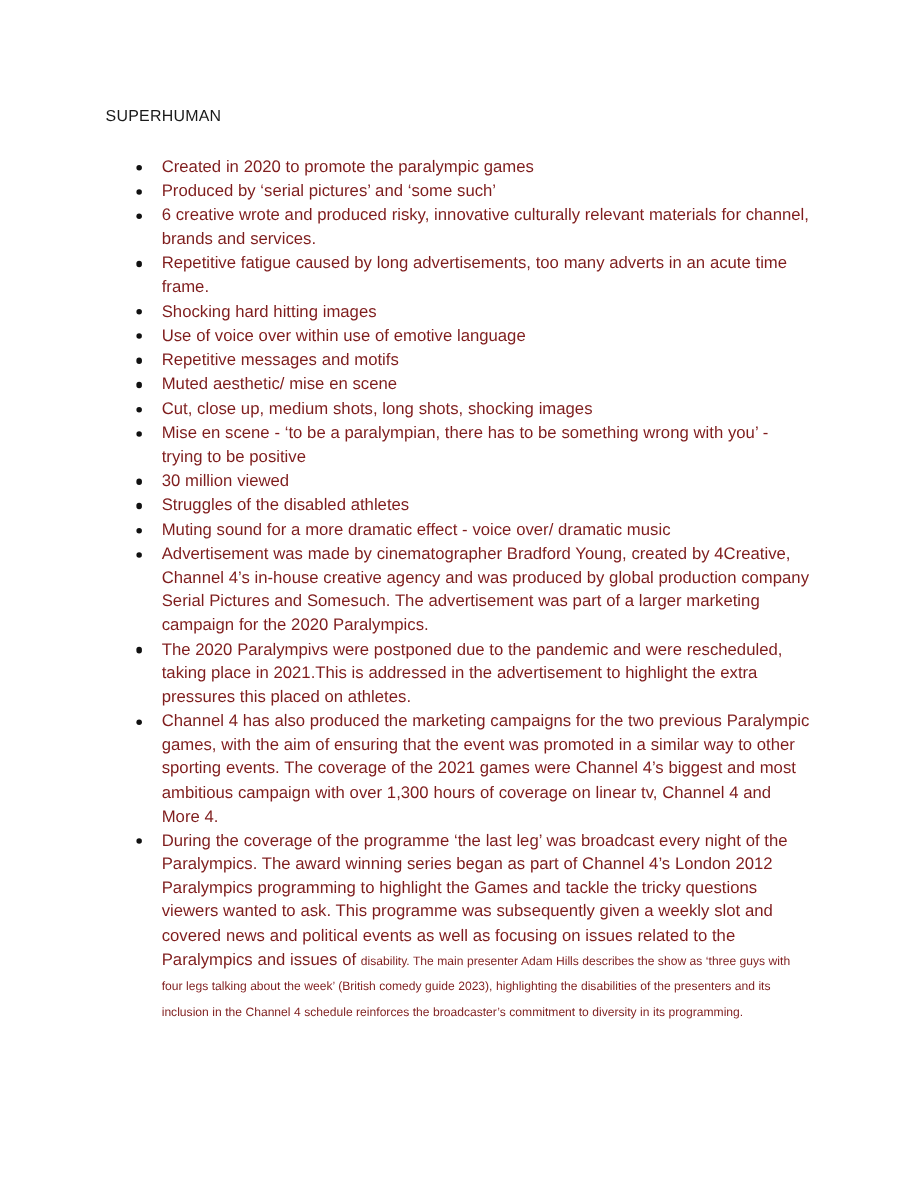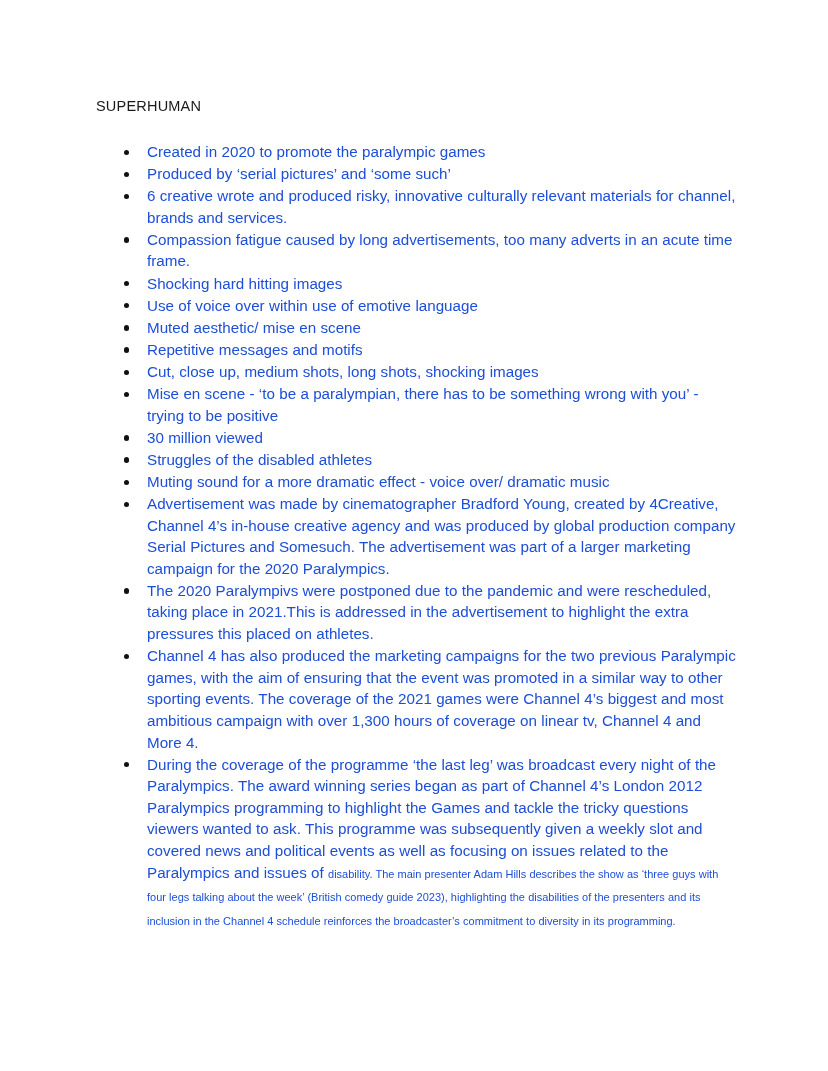--- a/index.html
+++ b/index.html
@@ -38,21 +38,21 @@
   ul.notes-list {
     list-style: none;
     margin: 0;
     padding: 0;
   }
   ul.notes-list > li {
     position: relative;
     padding-left: 51px;
     font-size: 15.2px;
     line-height: 21.6px;
-    color: #1d4ed8;
+    color: #7f1d1d;
     margin: 0 0 0.5px 0;
     text-align: left;
     word-spacing: 0.1px;
   }
   ul.notes-list > li::before {
     content: "";
     position: absolute;
     left: 28px;
     top: 8.6px;
     width: 5.2px;
@@ -72,25 +72,25 @@
 
 <div class="page">
   <div class="doc-body">
 
     <div class="doc-title">SUPERHUMAN</div>
 
     <ul class="notes-list">
       <li>Created in 2020 to promote the paralympic games</li>
       <li>Produced by ‘serial pictures’ and ‘some such’</li>
       <li>6 creative wrote and produced risky, innovative culturally relevant materials for channel, brands and services.</li>
-      <li>Compassion fatigue caused by long advertisements, too many adverts in an acute time frame.</li>
+      <li>Repetitive fatigue caused by long advertisements, too many adverts in an acute time frame.</li>
       <li>Shocking hard hitting images</li>
       <li>Use of voice over within use of emotive language</li>
+      <li>Repetitive messages and motifs</li>
       <li>Muted aesthetic/ mise en scene</li>
-      <li>Repetitive messages and motifs</li>
       <li>Cut, close up, medium shots, long shots, shocking images</li>
       <li>Mise en scene - ‘to be a paralympian, there has to be something wrong with you’ - trying to be positive</li>
       <li>30 million viewed</li>
       <li>Struggles of the disabled athletes</li>
       <li>Muting sound for a more dramatic effect - voice over/ dramatic music</li>
       <li>Advertisement was made by cinematographer Bradford Young, created by 4Creative, Channel 4’s in-house creative agency and was produced by global production company Serial Pictures and Somesuch. The advertisement was part of a larger marketing campaign for the 2020 Paralympics.</li>
       <li>The 2020 Paralympivs were postponed due to the pandemic and were rescheduled, taking place in 2021.This is addressed in the advertisement to highlight the extra pressures this placed on athletes.</li>
       <li>Channel 4 has also produced the marketing campaigns for the two previous Paralympic games, with the aim of ensuring that the event was promoted in a similar way to other sporting events. The coverage of the 2021 games were Channel 4’s biggest and most ambitious campaign with over 1,300 hours of coverage on linear tv, Channel 4 and More 4.</li>
       <li><span class="para-tail">During the coverage of the programme ‘the last leg’ was broadcast every night of the Paralympics. The award winning series began as part of Channel 4’s London 2012 Paralympics programming to highlight the Games and tackle the tricky questions viewers wanted to ask. This programme was subsequently given a weekly slot and covered news and political events as well as focusing on issues related to the Paralympics and issues of </span><span class="shrink">disability. The main presenter Adam Hills describes the show as ‘three guys with four legs talking about the week’ (British comedy guide 2023), highlighting the disabilities of the presenters and its inclusion in the Channel 4 schedule reinforces the broadcaster’s commitment to diversity in its programming.</span></li>
     </ul>

